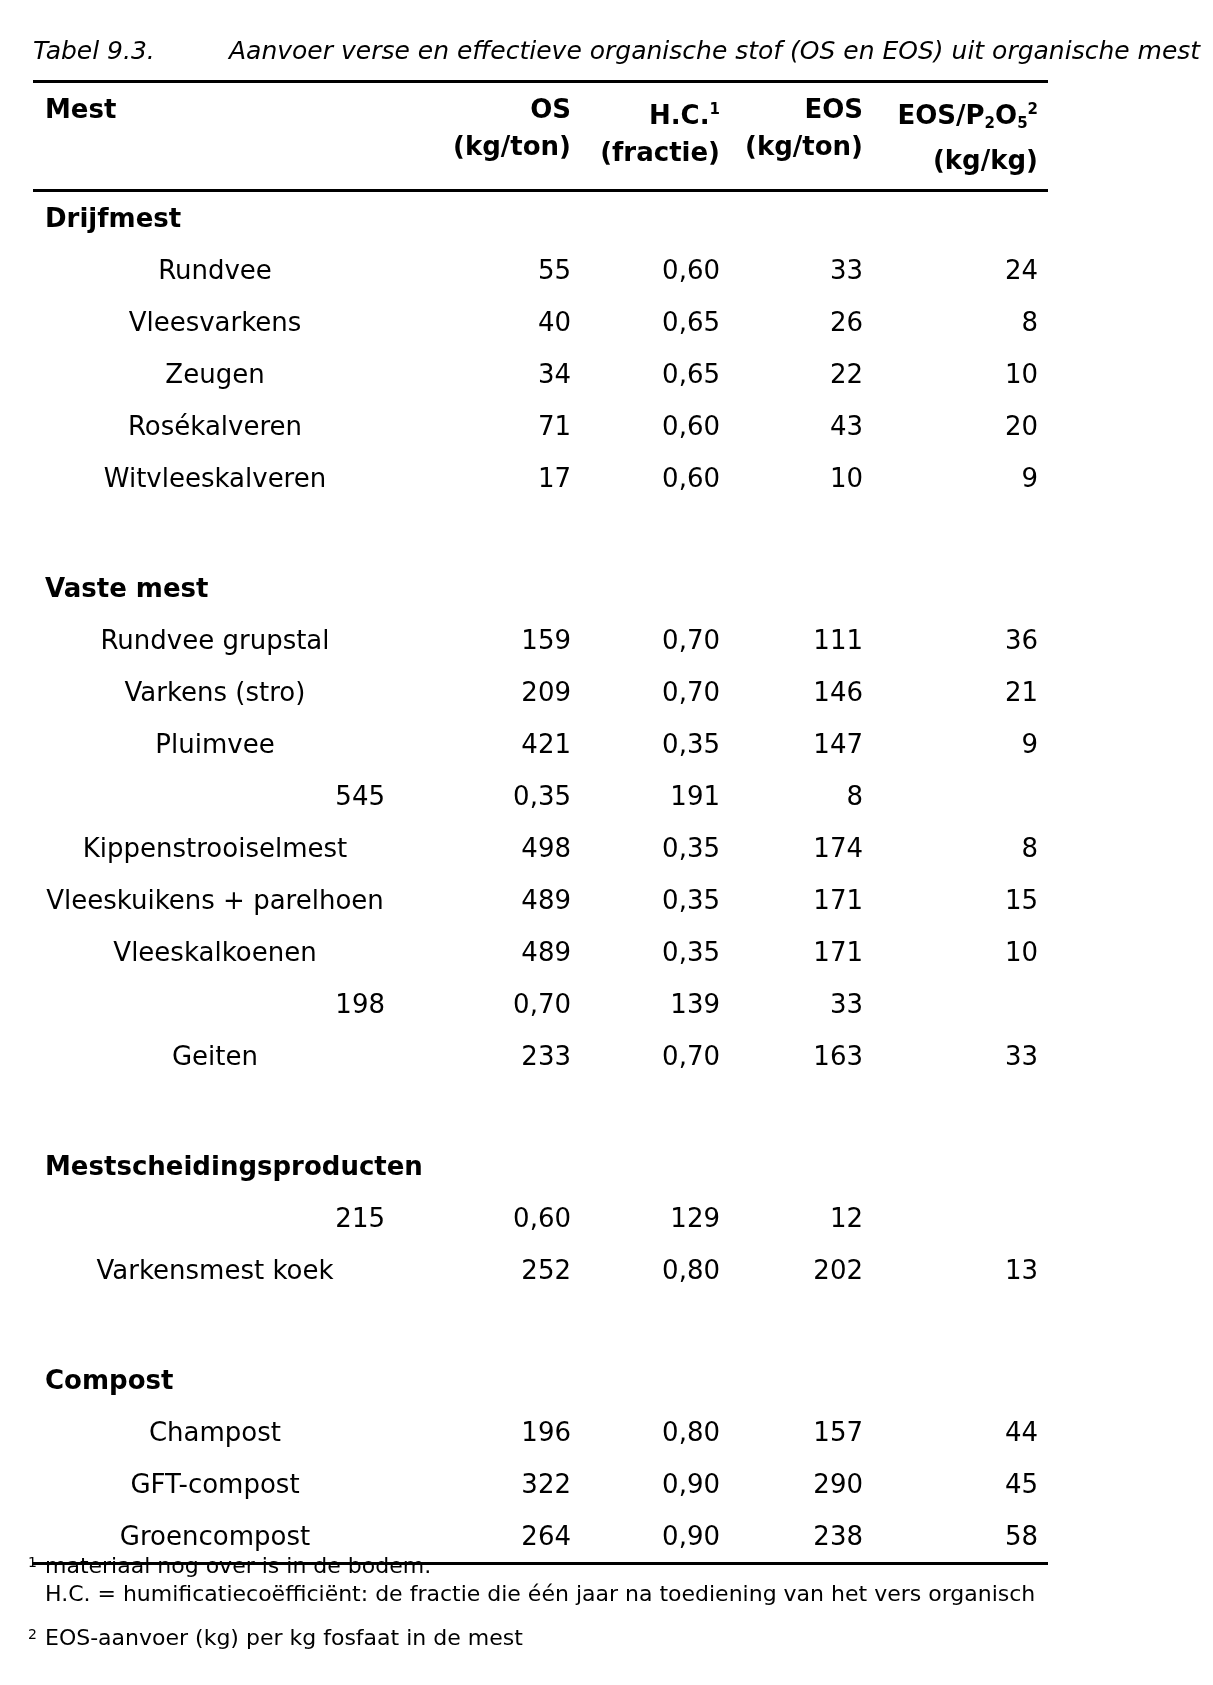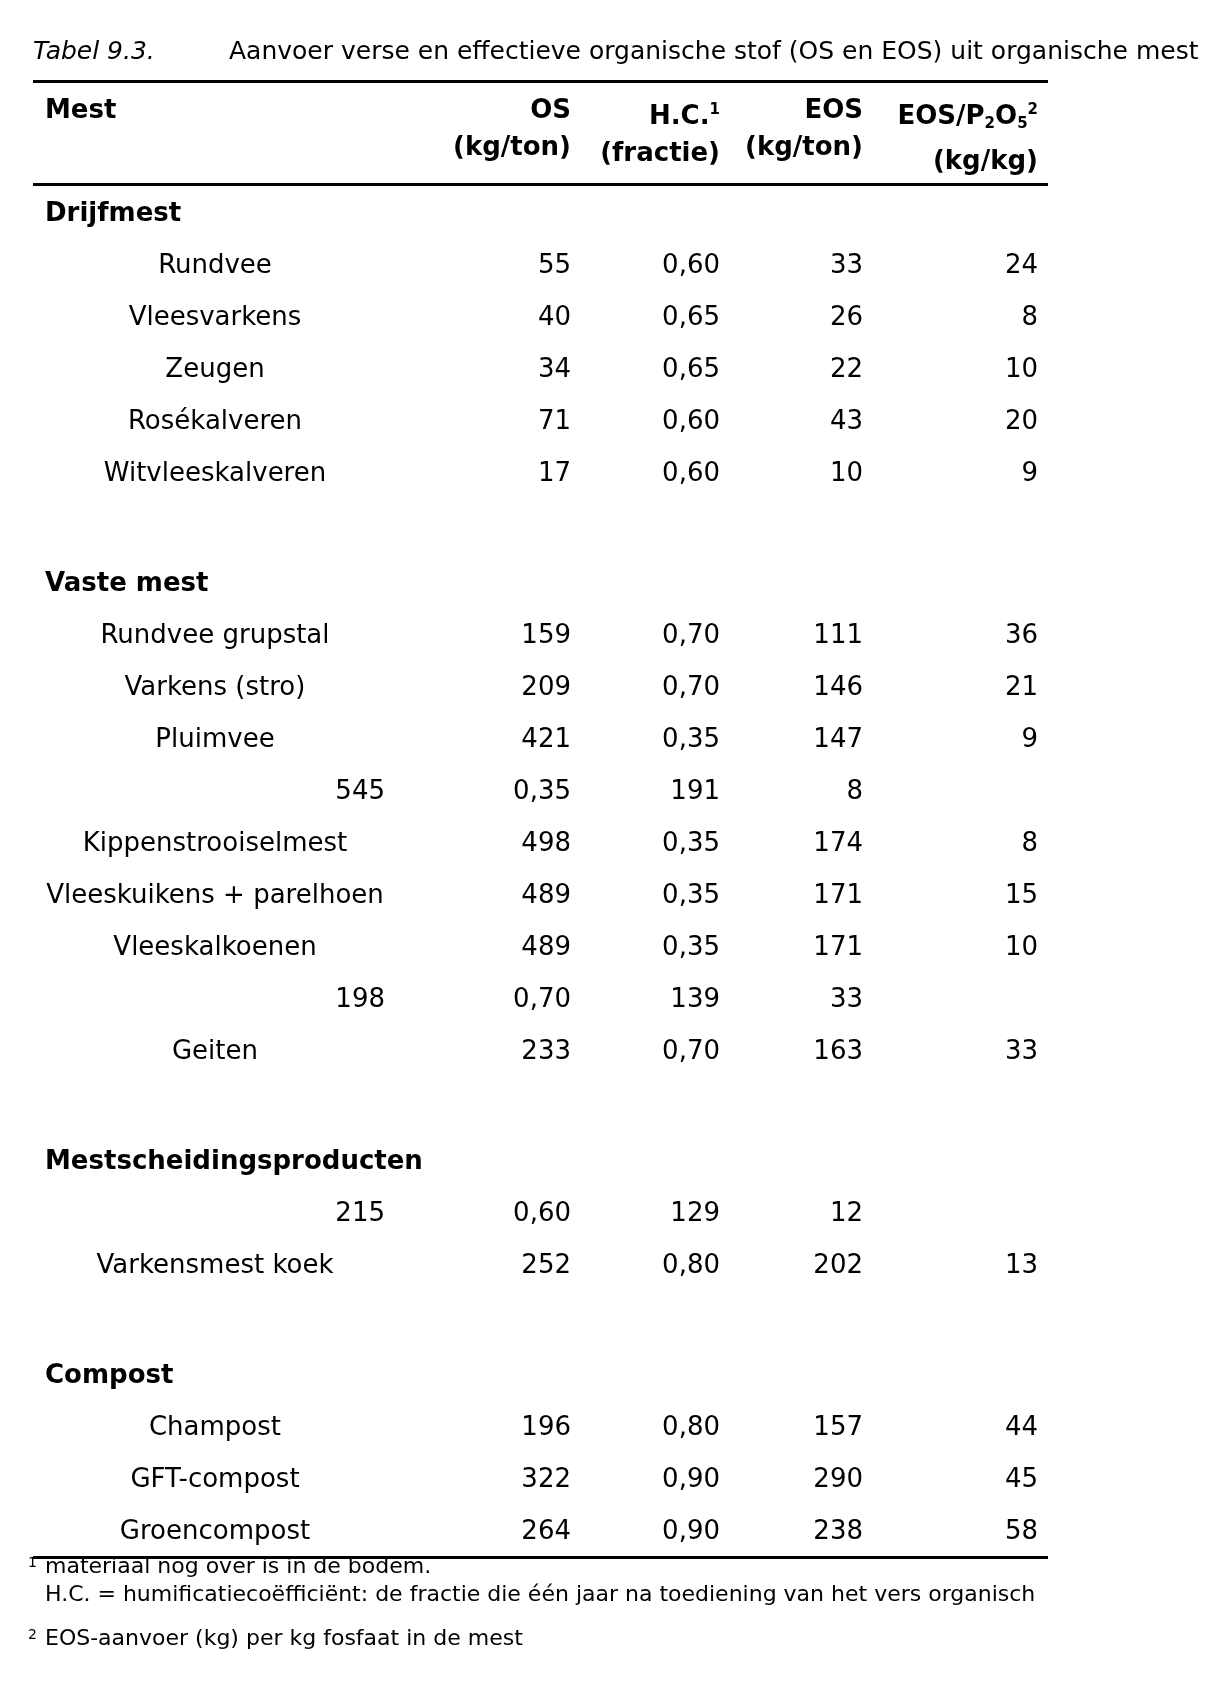--- a/index.html
+++ b/index.html
@@ -14,31 +14,31 @@
     margin-left:8px;
   }
   
   .title-row{position:absolute;left:0;top:36px;width:1213px;height:34px;}
   .title-label{
     position:absolute;left:25px;top:0;
     font-size:25px;font-style:italic;white-space:nowrap;
   }
   .title-caption{
     position:absolute;left:221px;top:0;
-    font-size:25px;white-space:nowrap;
+    font-size:25px;font-style:italic;white-space:nowrap;
   }
   
   .table{position:absolute;left:25px;top:80px;width:1015px;}
   .rule{height:0;border-top:3.5px solid #000;}
   .grid{
     display:grid;
     grid-template-columns:352px 186px 149px 143px 175px;
     width:1005px;
   }
-  .header-row{padding-top:8px;padding-bottom:4px;}
+  .header-row{padding-top:8px;padding-bottom:10px;}
   .header-cell{
     font-weight:bold;font-size:26px;line-height:37px;
     text-align:right;white-space:nowrap;
   }
   .header-cell.first{text-align:left;padding-left:12px;}
   .hsub{font-size:15px;vertical-align:-4px;}
   .hsup{font-size:15px;vertical-align:10px;}
   .section-header{
     height:52px;display:flex;align-items:center;
     font-weight:bold;font-size:26px;padding-left:12px;

